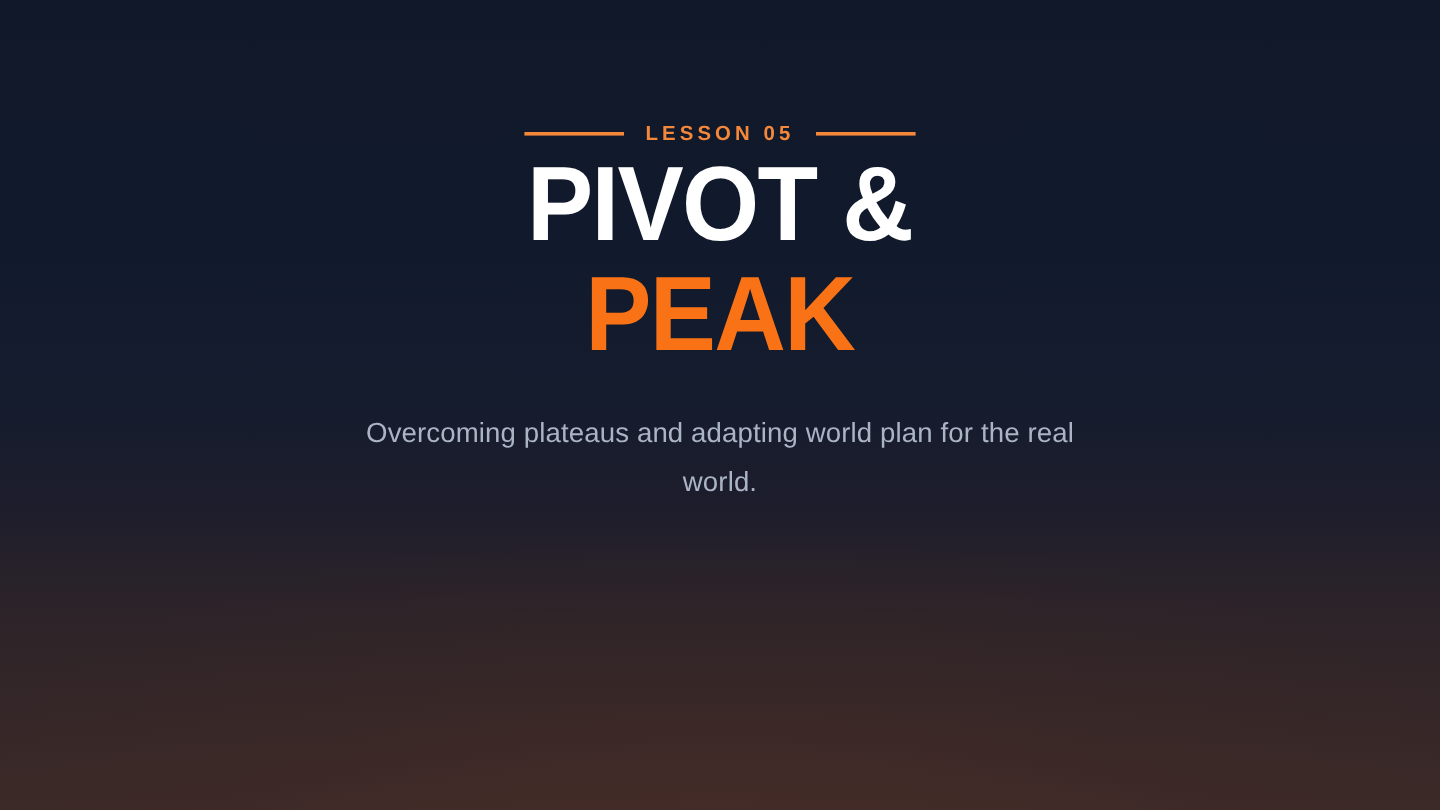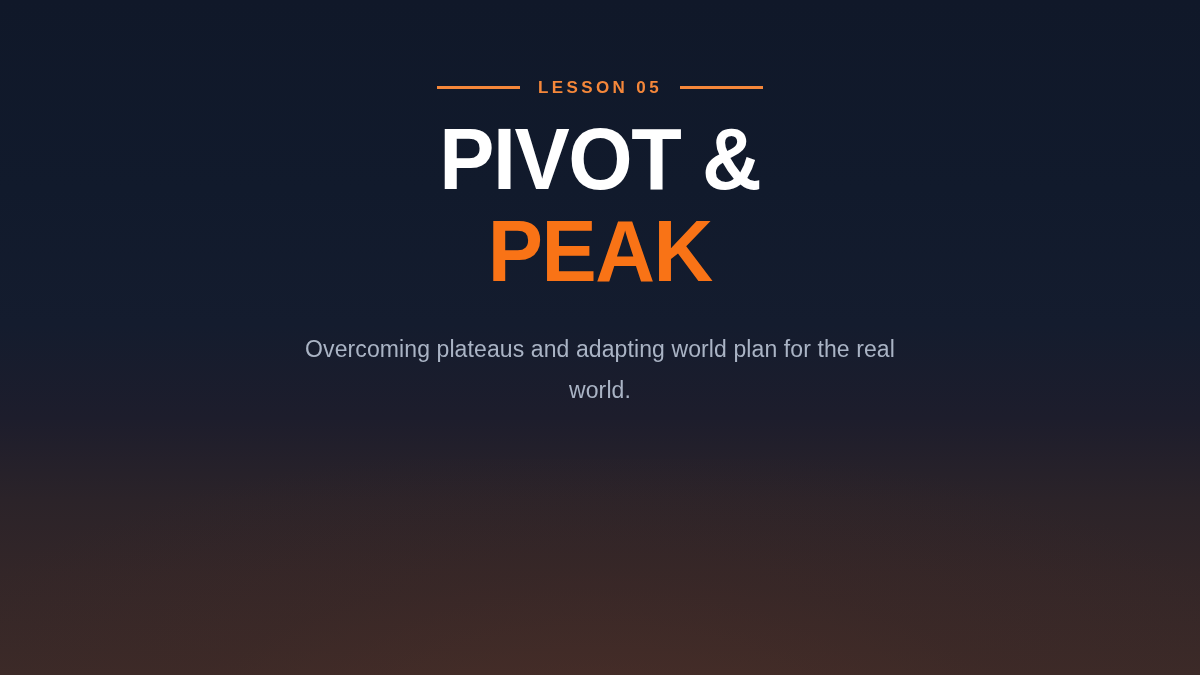--- a/index.html
+++ b/index.html
@@ -62,21 +62,21 @@
     justify-content: flex-start;
     text-align: center;
   }
 
   
   .eyebrow {
     display: flex;
     align-items: center;
     justify-content: center;
     gap: 18px;
-    margin-top: 75px;
+    margin-top: 99px;
     height: 24px;
   }
 
   .rule {
     display: block;
     width: 83px;
     height: 3px;
     background: #f5873a;
     flex: none;
   }
@@ -85,21 +85,21 @@
     color: #f5873a;
     font-size: 17px;
     font-weight: 700;
     letter-spacing: 3.4px;
     line-height: 1;
     white-space: nowrap;
   }
 
   
   .headline {
-    margin-top: 14px;
+    margin-top: 1px;
     line-height: 0.98;
     letter-spacing: -1px;
     font-weight: 700;
     font-size: 88px;
     font-stretch: condensed;
     white-space: nowrap;
   }
 
   .headline-line {
     display: block;

